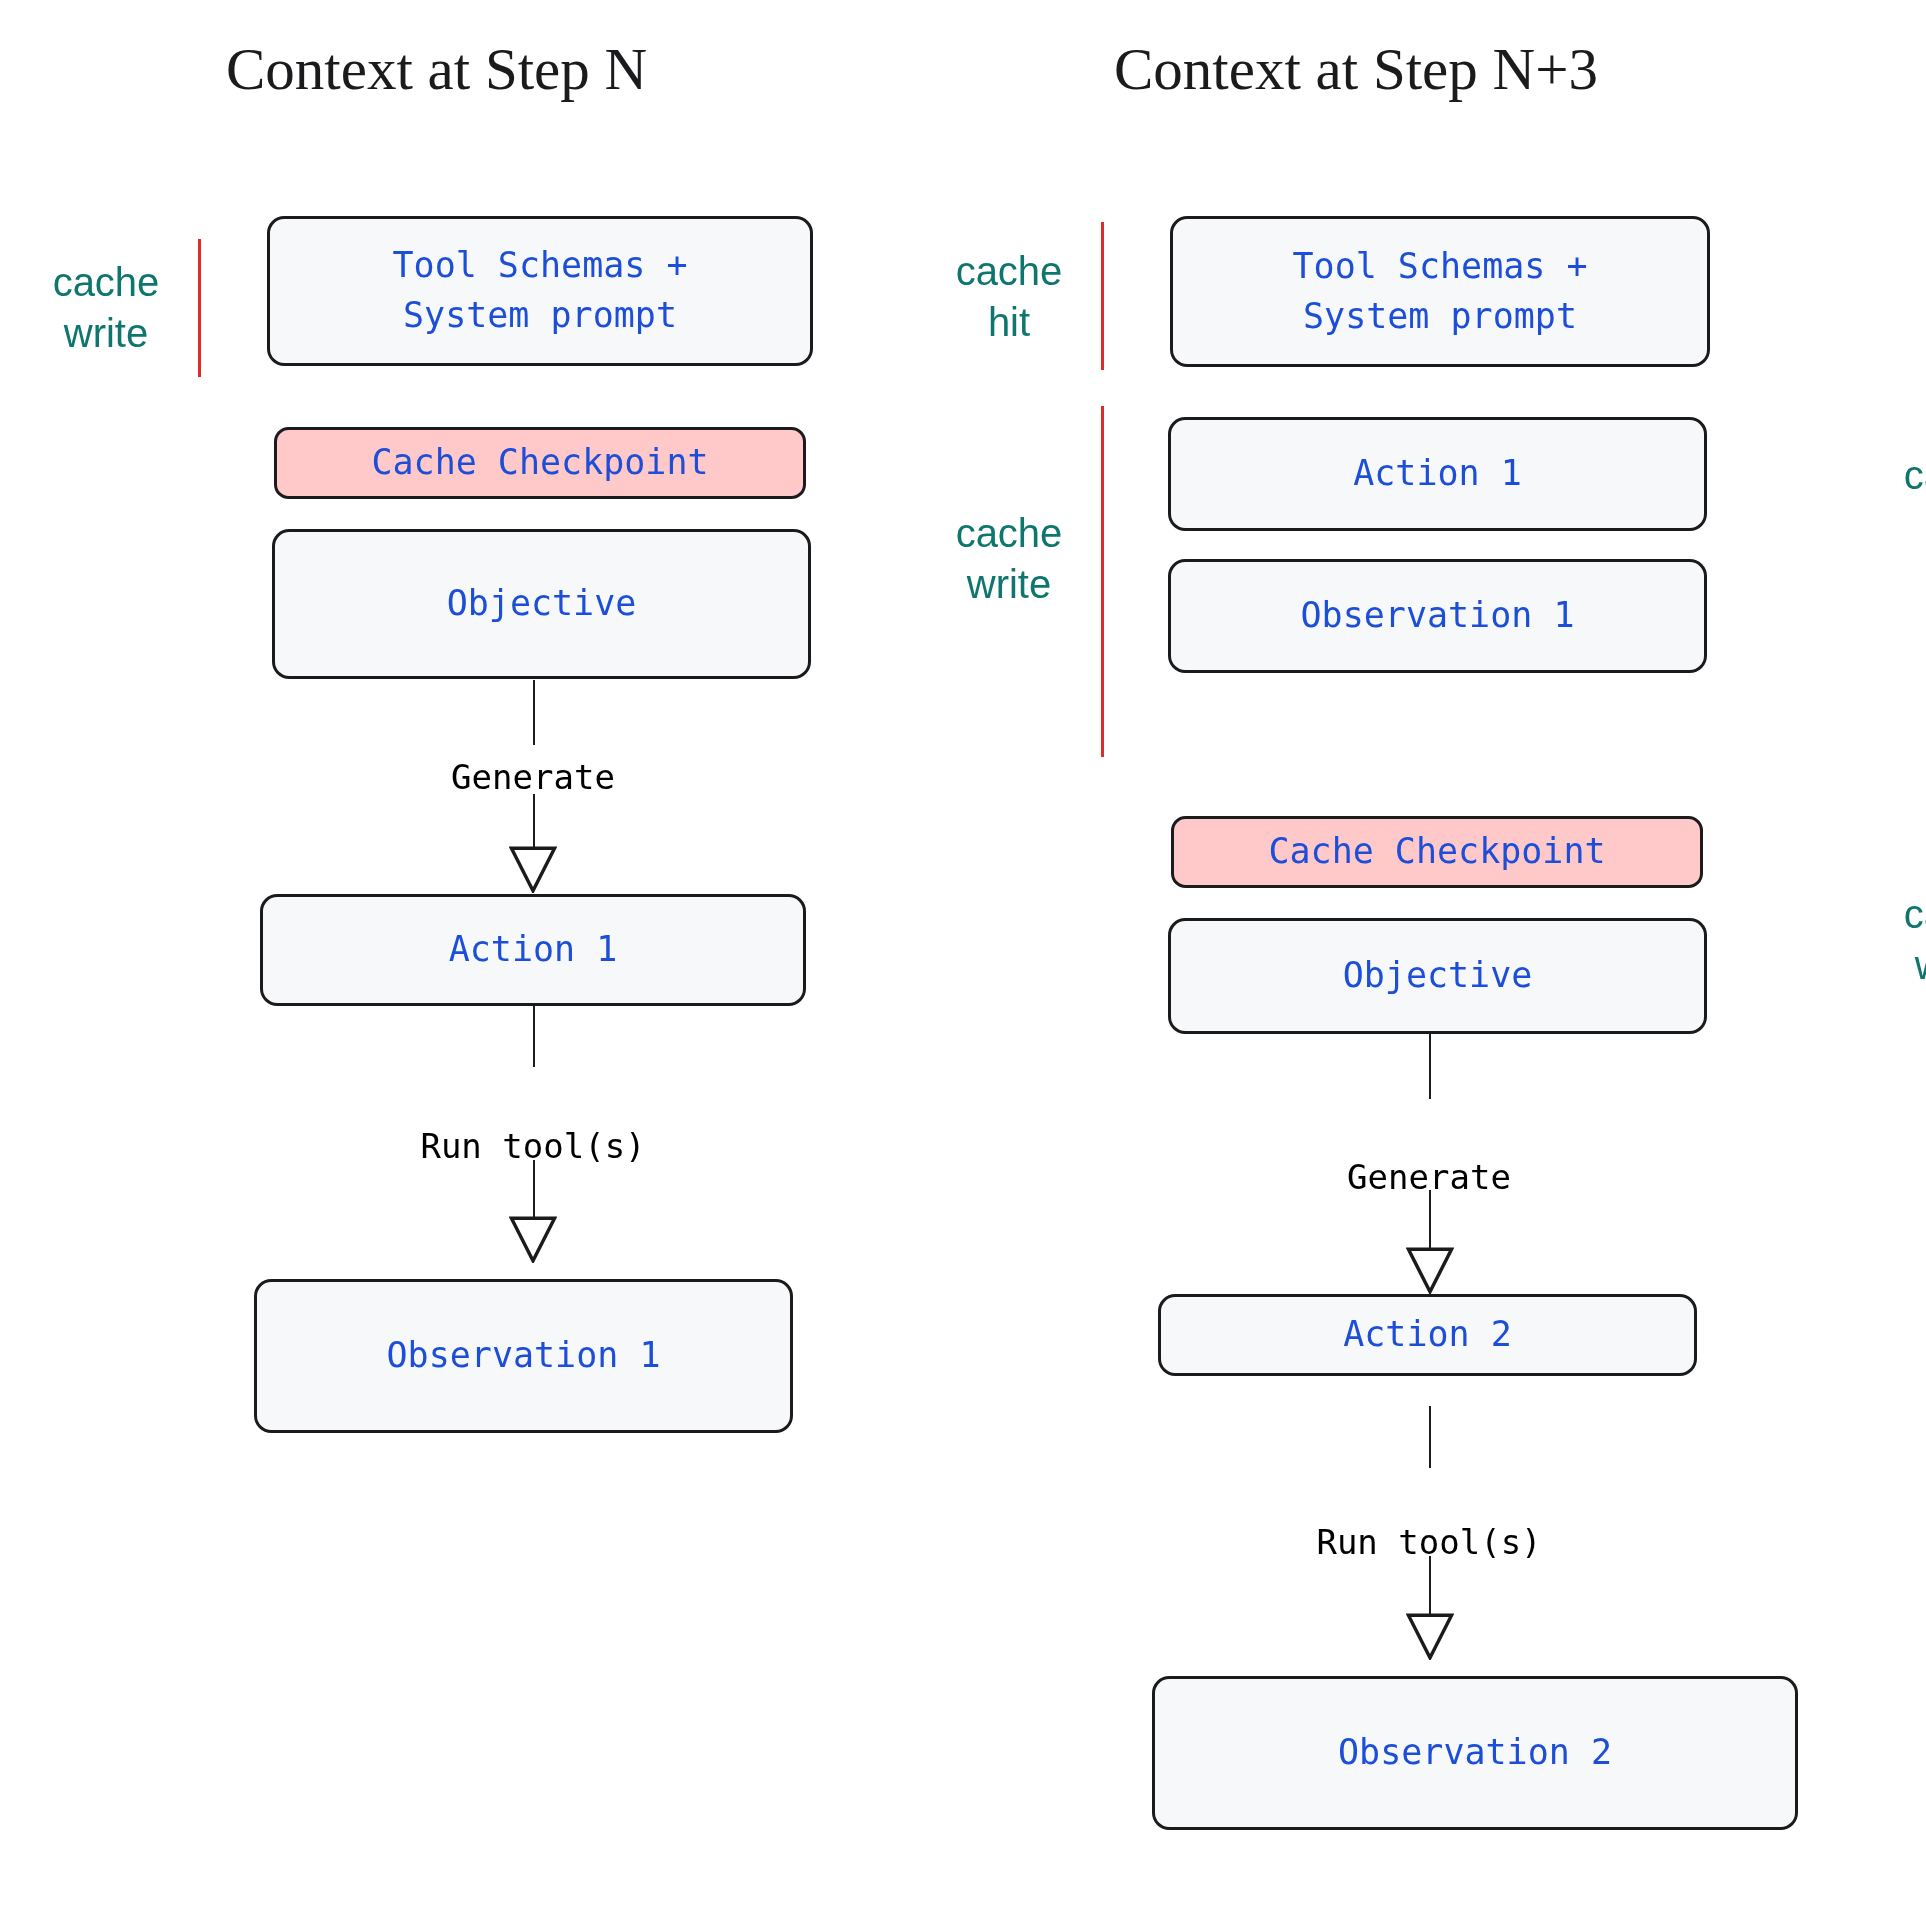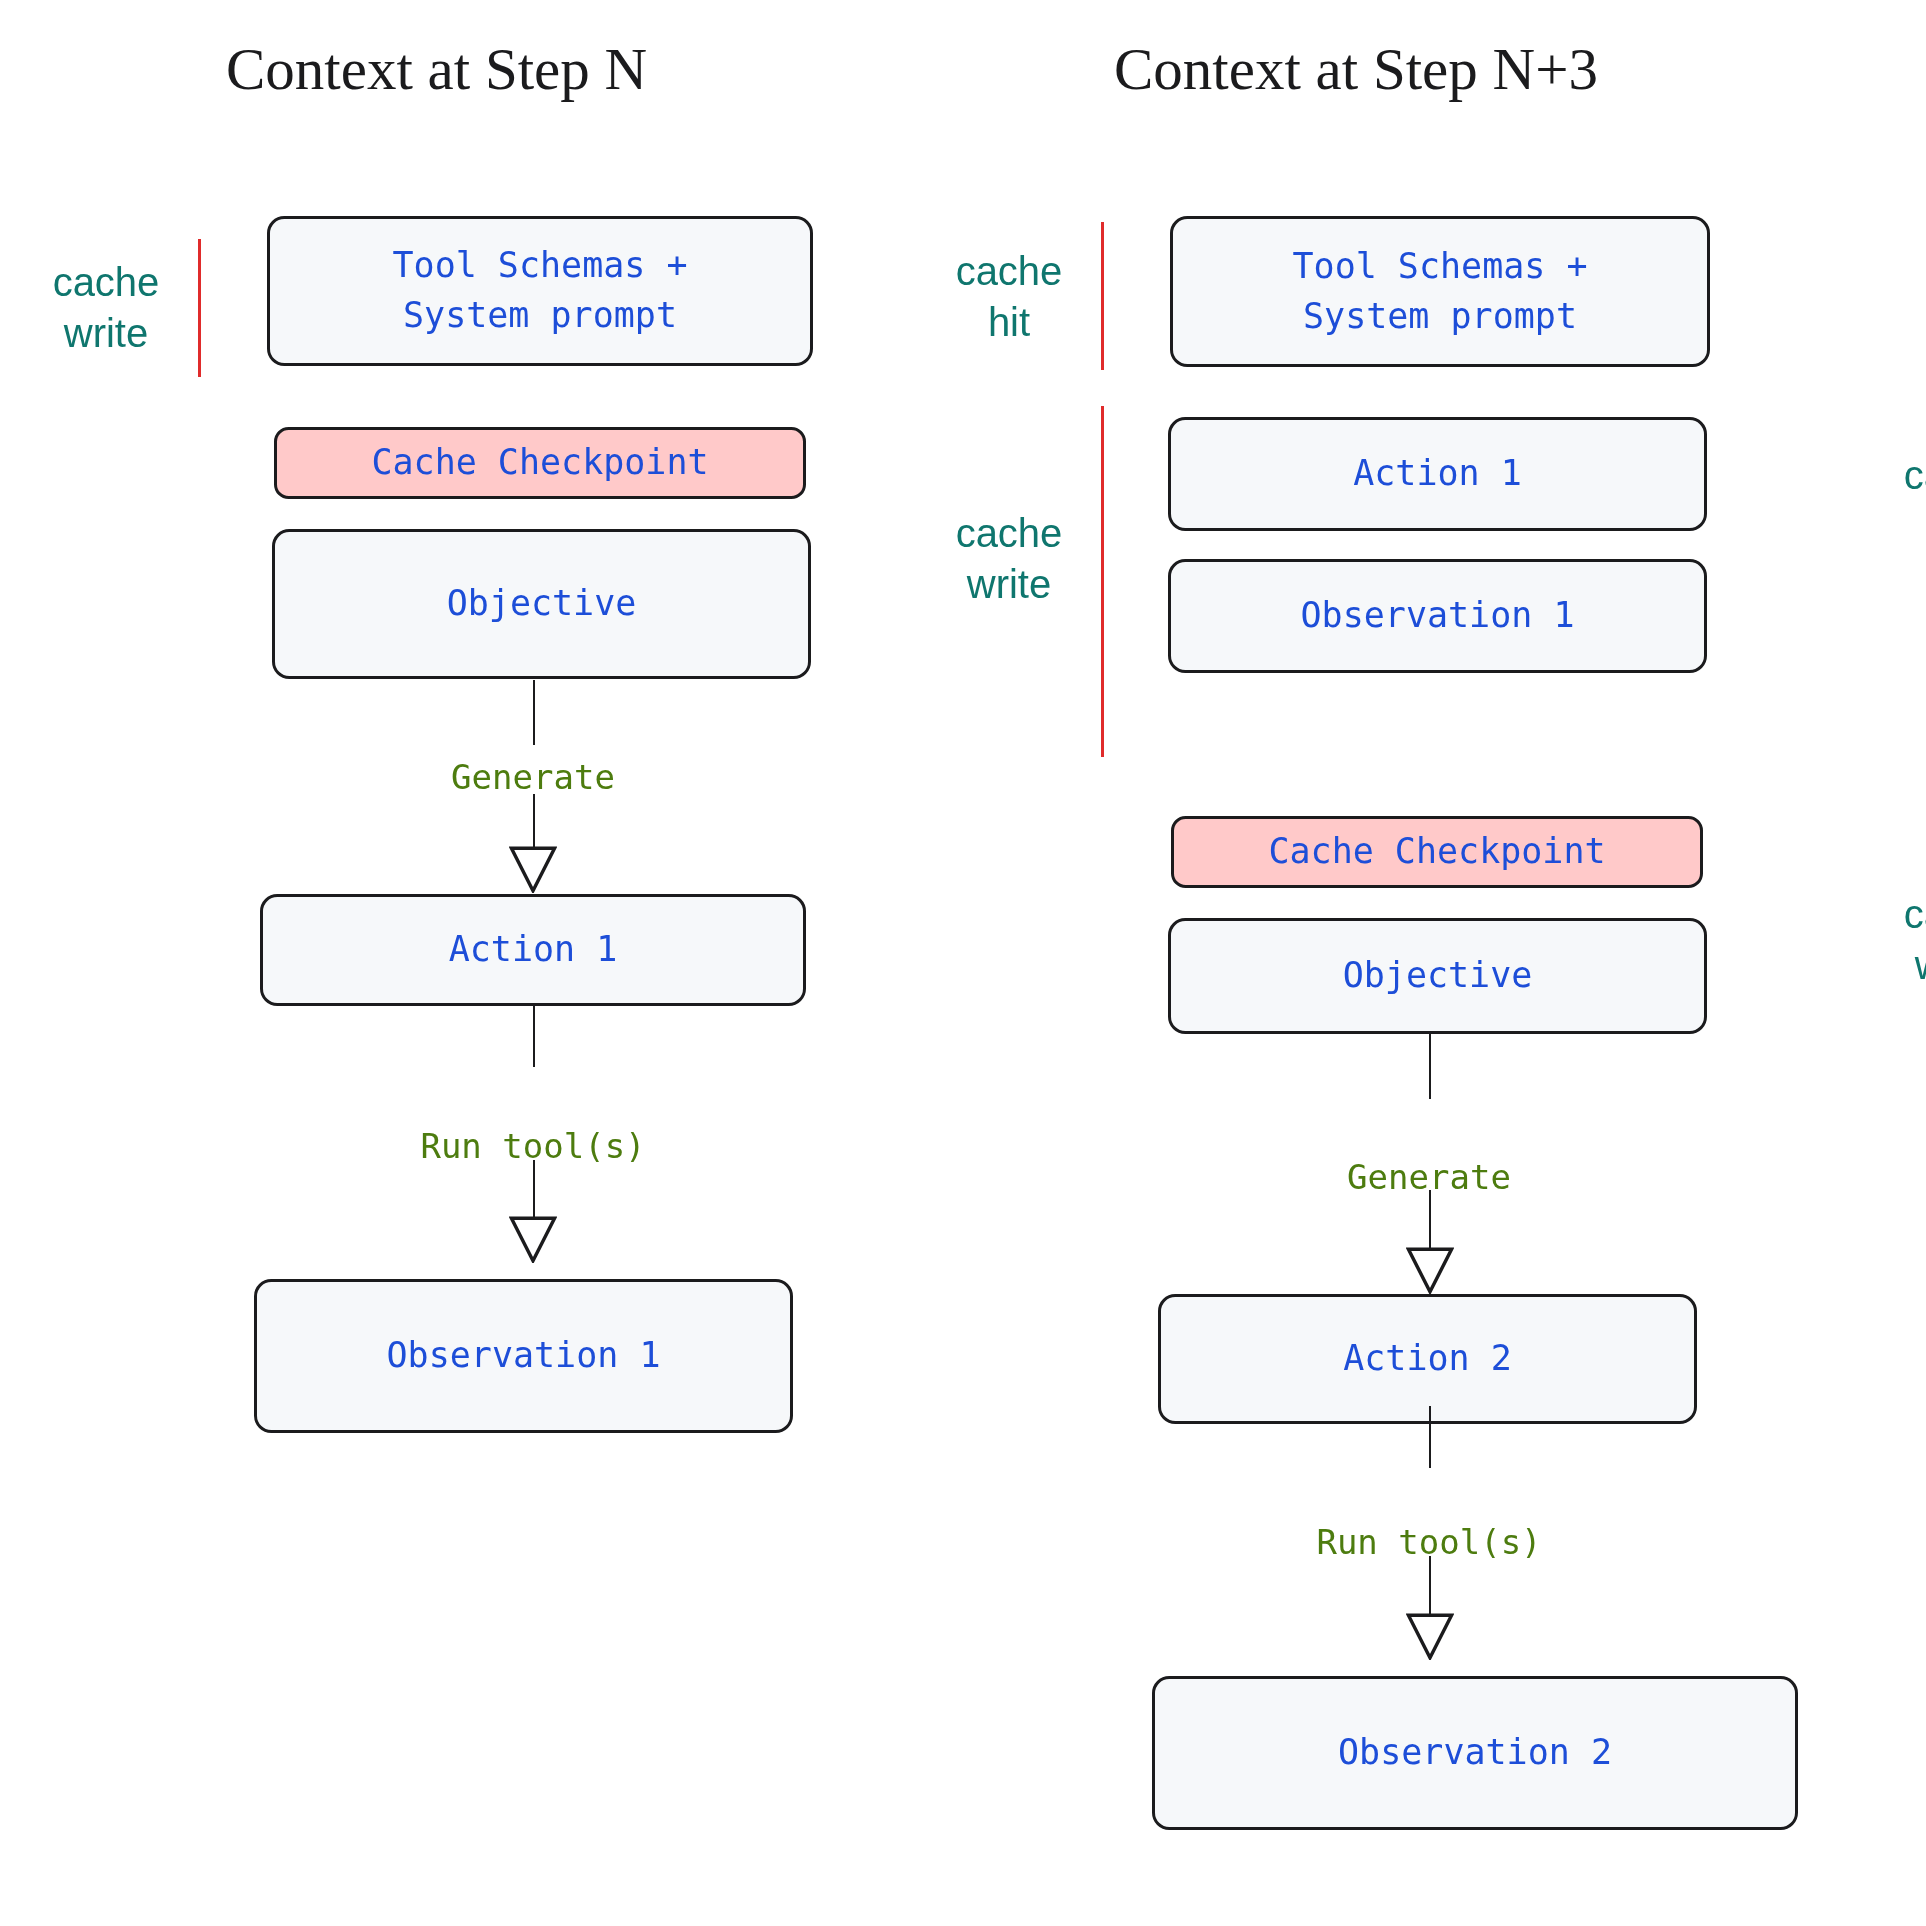--- a/index.html
+++ b/index.html
@@ -50,21 +50,21 @@
   
   .edge-line {
     position: absolute;
     width: 2.3px;
     background: #1b1b1d;
   }
   .edge-label {
     position: absolute;
     font-family: "DejaVu Sans Mono", monospace;
     font-size: 34px;
-    color: #4d7c0f;
+    color: #000000;
     white-space: nowrap;
     line-height: 1;
     transform: translateX(-50%);
   }
   .arrow-head {
     position: absolute;
     width: 0;
     height: 0;
   }
   .arrow-head svg { display: block; }
@@ -148,21 +148,21 @@
 
   <div class="edge-line" style="left:1429px; top:1034px; height:65px;"></div>
   <div class="edge-label" style="left:1429px; top:1160px;">Generate</div>
   <div class="edge-line" style="left:1429px; top:1190px; height:59px;"></div>
   <div class="arrow-head" style="left:1406px; top:1247px;">
     <svg width="48" height="47" viewBox="0 0 124 122">
       <polygon points="6,6 118,6 62,116" fill="#ffffff" stroke="#1b1b1d" stroke-width="9"></polygon>
     </svg>
   </div>
 
-  <div class="node" style="left:1158px; top:1294px; width:539px; height:130px;">Action 2</div>
+  <div class="node" style="left:1158px; top:1294px; width:539px; height:82px;">Action 2</div>
 
   <div class="edge-line" style="left:1429px; top:1406px; height:62px;"></div>
   <div class="edge-label" style="left:1429px; top:1525px;">Run tool(s)</div>
   <div class="edge-line" style="left:1429px; top:1556px; height:58px;"></div>
   <div class="arrow-head" style="left:1406px; top:1613px;">
     <svg width="48" height="47" viewBox="0 0 124 122">
       <polygon points="6,6 118,6 62,116" fill="#ffffff" stroke="#1b1b1d" stroke-width="9"></polygon>
     </svg>
   </div>
 

